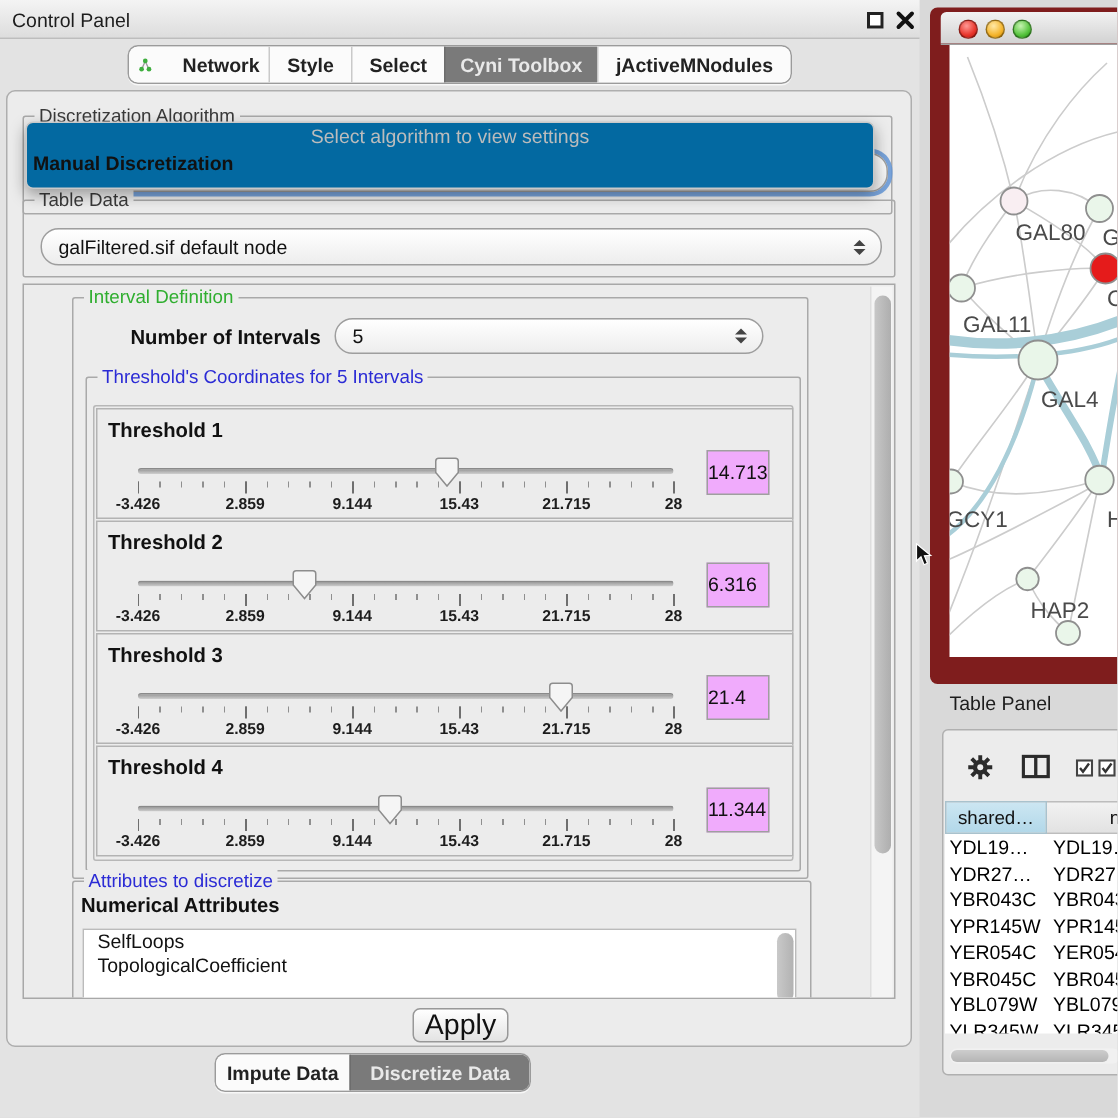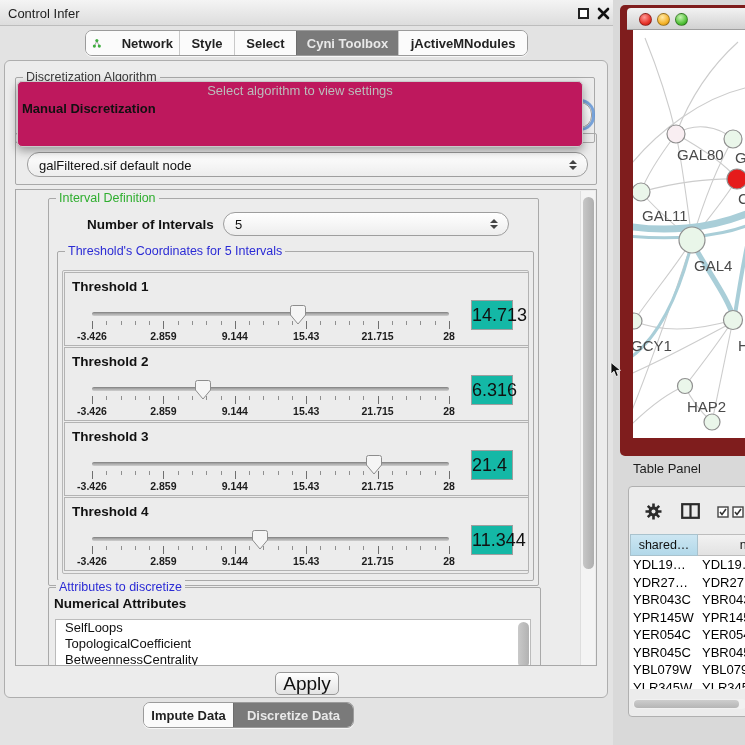--- a/index.html
+++ b/index.html
@@ -37,38 +37,38 @@
     border-radius:12px; font-size:13px; color:#111; }
   .combobox .cb-text { position:absolute; left:11px; top:50%; transform:translateY(-50%); white-space:nowrap; }
   .spinner { position:absolute; right:10px; top:50%; transform:translateY(-50%); display:flex; flex-direction:column; gap:2px; }
   .spinner i { display:block; width:0; height:0; border-left:4px solid transparent; border-right:4px solid transparent; }
   .spinner .up { border-bottom:4px solid #444; }
   .spinner .dn { border-top:4px solid #444; }
 
   .focus-ring { box-shadow:0 0 0 3px rgba(100,150,215,.85); }
 
   
-  .algo-popup { position:absolute; left:12px; top:20px; width:566px; height:66px; background:#be185d;
+  .algo-popup { position:absolute; left:12px; top:20px; width:566px; height:45px; background:#0369a1;
     border:1px solid #c9c9c9; border-radius:5px; box-shadow:0 4px 10px rgba(0,0,0,.35); z-index:60; font-size:13px; }
   .algo-popup .hint { height:18px; line-height:18px; text-align:center; color:#bcbcbc; }
   .algo-popup .opt { height:18px; line-height:18px; padding-left:4px; color:#111; white-space:nowrap; }
   .algo-popup .opt.bold { font-weight:bold; }
 
   
   .scrollpane { position:absolute; left:10px; top:128px; width:582px; height:477px;
     border:1px solid #a8a8a8; background:#ececec; overflow:hidden; }
   .vscrollbar { position:absolute; right:1px; top:1px; width:15px; height:474px; background:#f4f4f4; border-left:1px solid #dedede; }
   .vscrollbar .thumb { position:absolute; left:2px; top:6px; width:11px; height:372px; border-radius:6px;
     background:linear-gradient(to right,#c7c7c7,#aeaeae); }
 
   
   .th-panel { position:absolute; left:1px; width:465px; height:74px; background:#ececec; border:1px solid #b3b3b3; }
   .th-label { position:absolute; left:7px; top:6px; font-size:13.5px; font-weight:bold; color:#111; }
-  .th-value { position:absolute; left:406px; top:27px; width:42px; height:30px; background:#14b8a6;
-    border:1px solid #9f9f9f; font-size:18px; color:#111; text-align:right; line-height:28px; padding-right:19px; }
+  .th-value { position:absolute; left:406px; top:27px; width:42px; height:30px; background:#f0abfc;
+    border:1px solid #9f9f9f; font-size:13px; color:#111; text-align:right; line-height:28px; padding-right:19px; }
   .slider { position:absolute; left:27px; top:31px; width:357px; height:42px; }
   .slider .track { position:absolute; left:0; top:8px; width:357px; height:4px; border-radius:3px;
     background:linear-gradient(#9a9a9a,#cfcfcf); border-top:1px solid #8a8a8a; }
   .slider .thumb { position:absolute; top:0; margin-left:-9px; width:18px; height:22px; }
   .ticks-minor { position:absolute; left:0; top:17px; width:358px; height:4px;
     background-image:repeating-linear-gradient(to right,#8f8f8f 0,#8f8f8f 1px,transparent 1px,transparent 14.28px); }
   .ticks-major { position:absolute; left:0; top:17px; width:358px; height:8px;
     background-image:repeating-linear-gradient(to right,#6f6f6f 0,#6f6f6f 1px,transparent 1px,transparent 71.4px); }
   .tick-labels span { position:absolute; top:26px; transform:translateX(-50%); font-size:10.5px; font-weight:bold; color:#1c1c1c; white-space:nowrap; }
 
@@ -115,21 +115,21 @@
   .cursor { position:absolute; left:610px; top:362px; z-index:90; }
 </style>
 </head>
 <body>
 
 <div id="stage">
 
   <div class="cpanel">
 
     <div class="cp-titlebar">
-      <span class="cp-title">Control Infer</span>
+      <span class="cp-title">Control Panel</span>
       <span class="float-icon"></span>
       <svg class="close-icon" viewBox="0 0 13 13">
         <path d="M2 2 L11 11 M11 2 L2 11" stroke="#111" stroke-width="2.6" stroke-linecap="round"></path>
       </svg>
     </div>
 
     <div class="tabgroup top-tabs">
       <div class="tab" style="width:93px">
         <svg width="13" height="13" viewBox="0 0 13 13">
           <path d="M6.5 3 L3.5 9.5 M6.5 3 L9.5 9.5" stroke="#9c9c9c" stroke-width="1.2" fill="none"></path>
@@ -296,21 +296,20 @@
             </div>
           </div>
         </div>
 
         <div class="groupbox" style="left:32px; top:397px; width:493px; height:100px;">
           <span class="grouptitle gt-blue">Attributes to discretize</span>
           <div style="position:absolute; left:5px; top:8px; font-size:13.5px; font-weight:bold; color:#111;">Numerical Attributes</div>
           <div class="attr-list">
             <div class="attr-item">SelfLoops</div>
             <div class="attr-item">TopologicalCoefficient</div>
-            <div class="attr-item">BetweennessCentrality</div>
             <div class="attr-scroll"></div>
           </div>
         </div>
 
         <div class="vscrollbar">
           <div class="thumb"></div>
         </div>
       </div>
 
       <div class="apply-btn">Apply</div>

